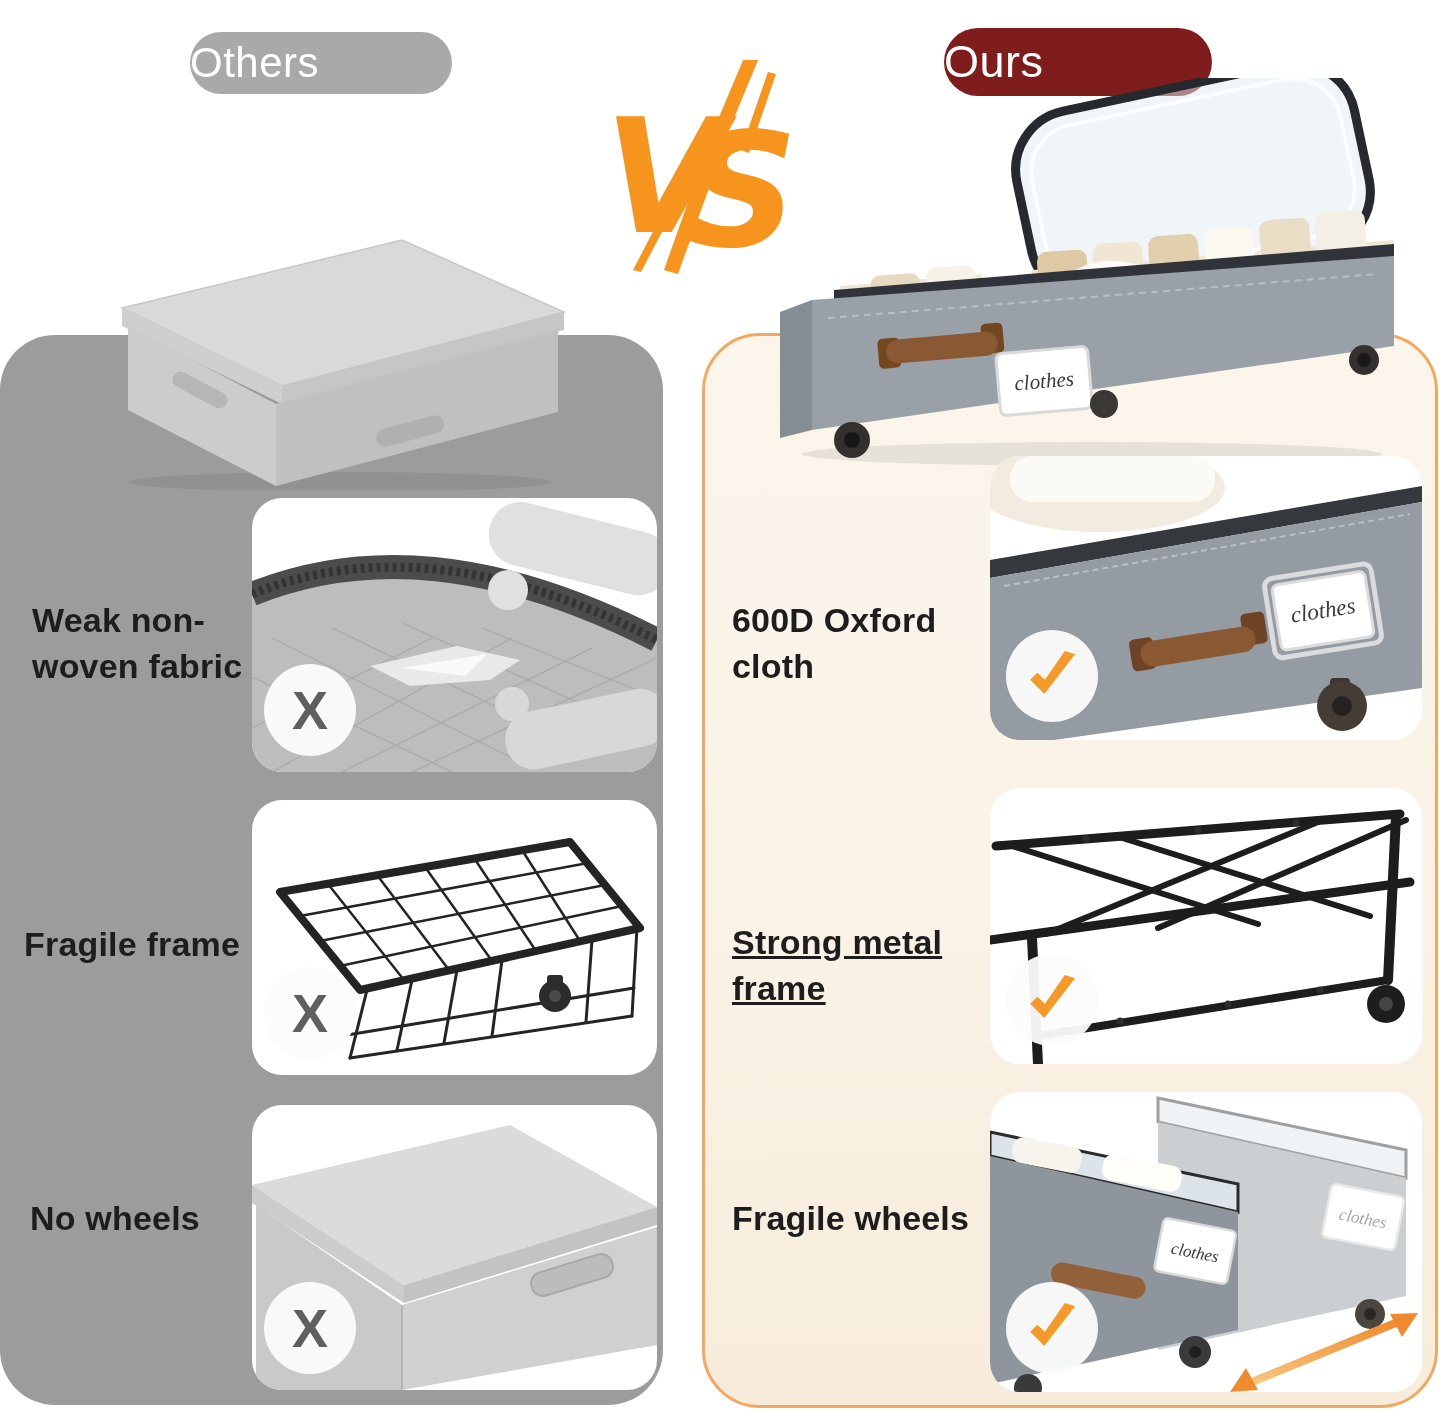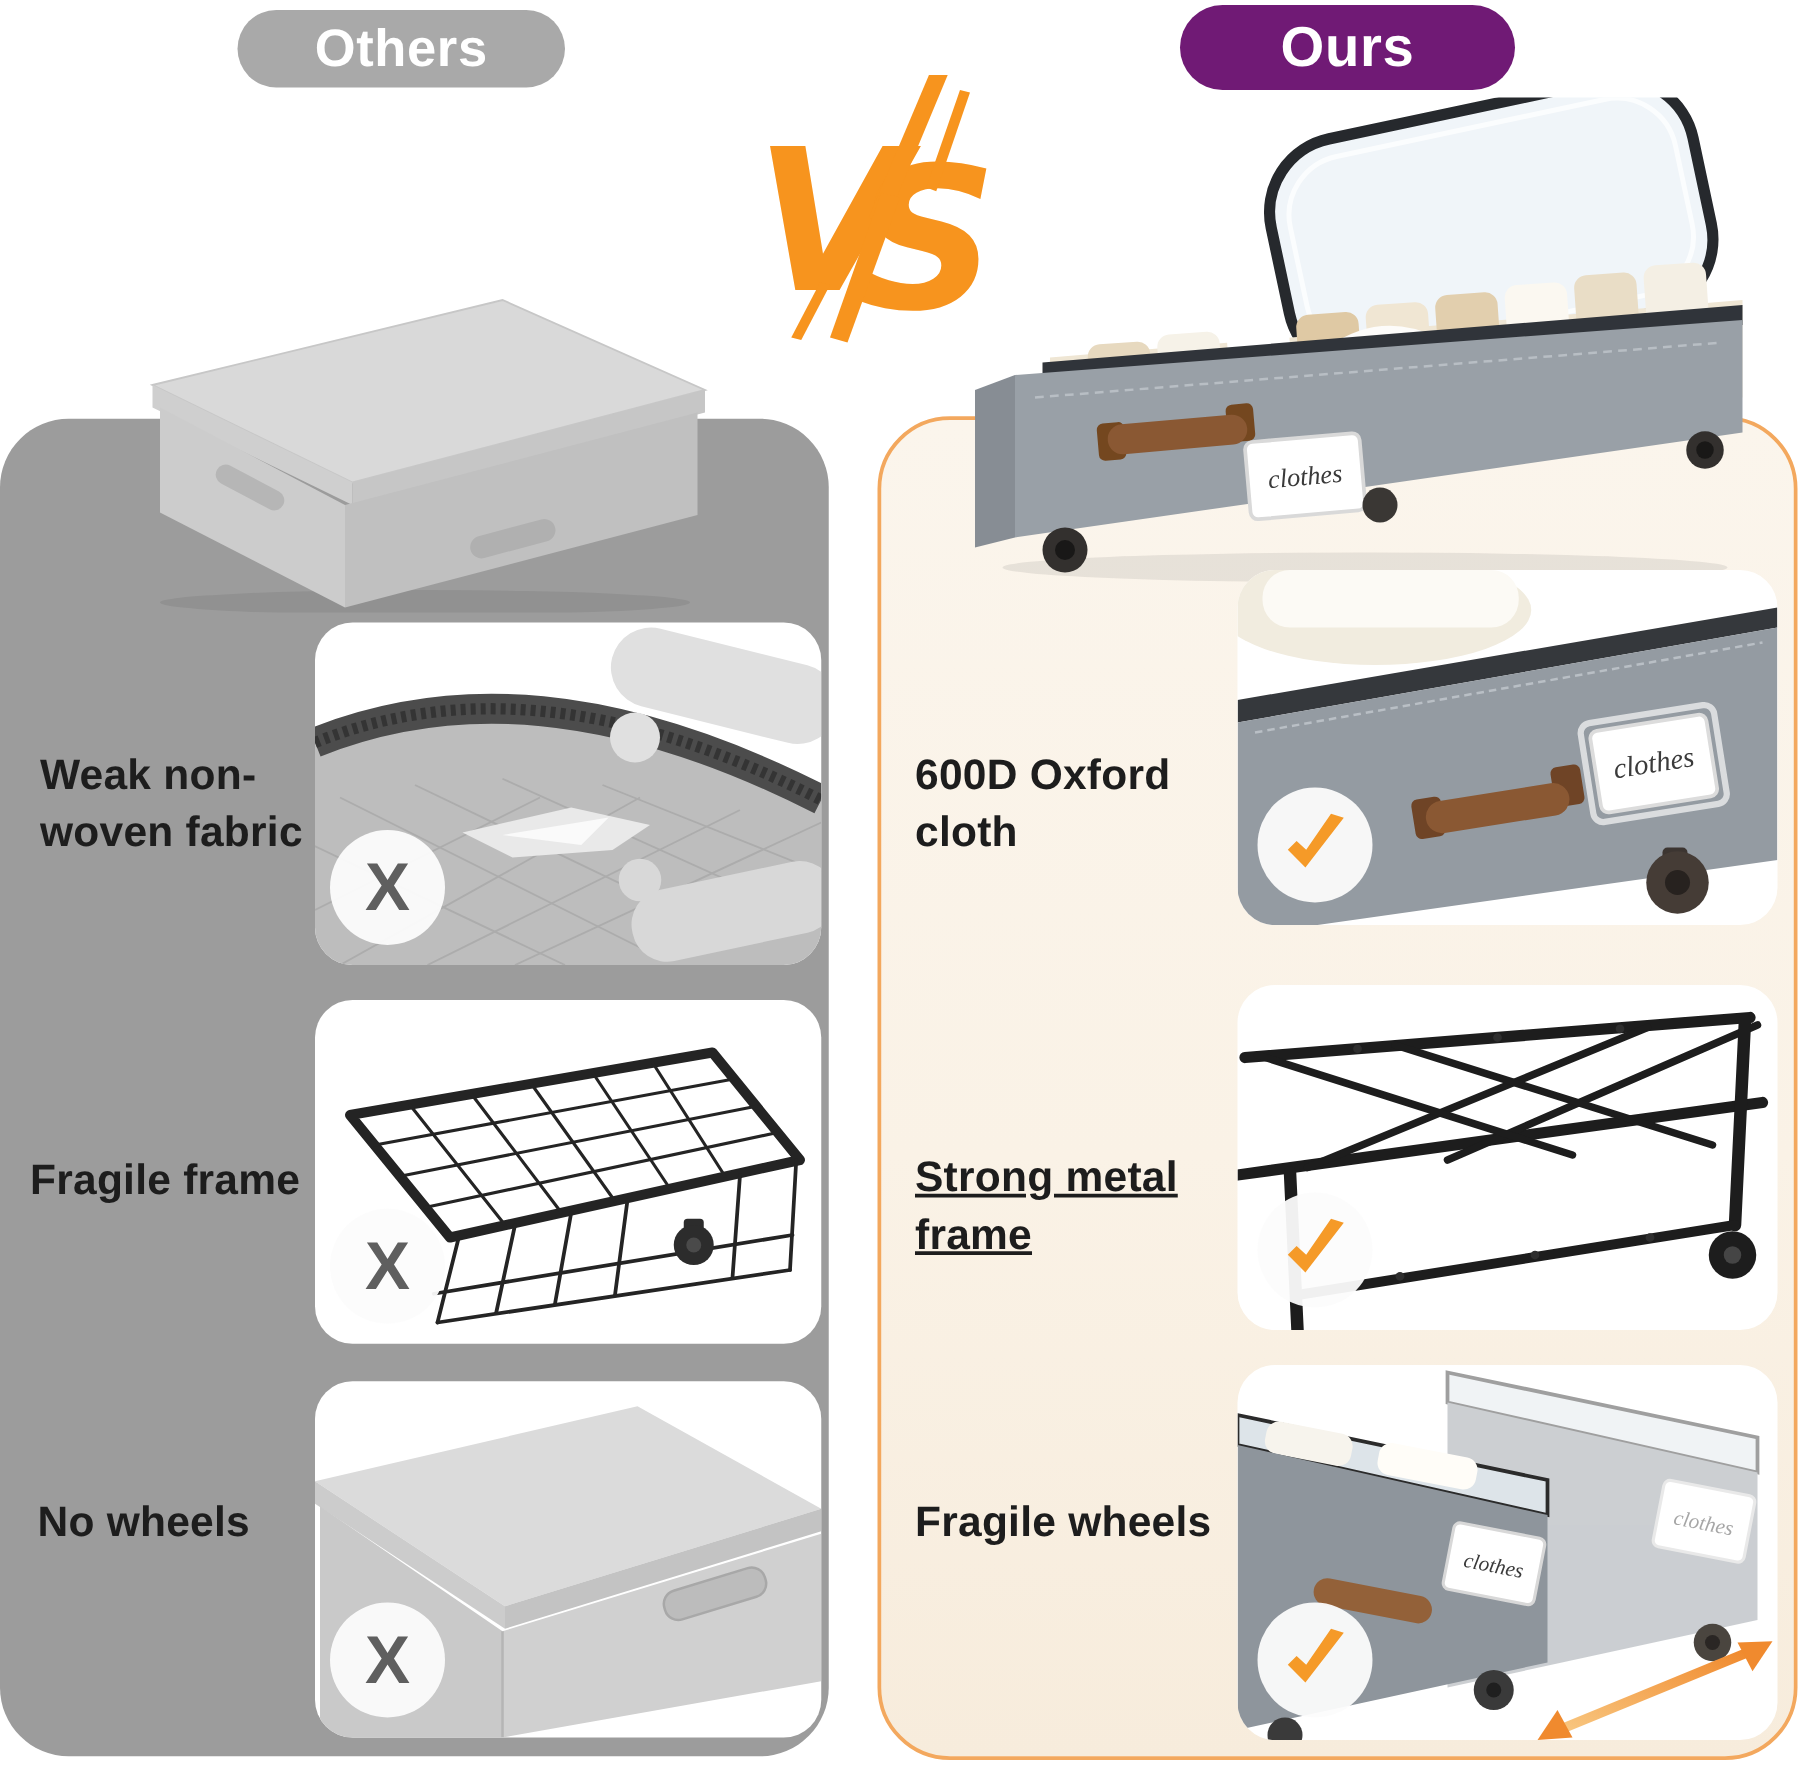--- a/index.html
+++ b/index.html
@@ -16,25 +16,25 @@
     background:#9c9c9c; border-radius:55px;
   }
   #ours-panel {
     left:702px; top:333px; width:736px; height:1075px;
     background:linear-gradient(180deg,#fbf5ec 0%,#faf2e6 55%,#f7ecdc 100%);
     border:3px solid #f3a85e; border-radius:58px;
   }
 
   
   .pill {
-    position:absolute; display:flex; align-items:center; justify-content:center;
-    color:#ffffff; font-weight:bold; letter-spacing:.5px;
+    position:absolute; display:flex; align-items:center; 
+    color:#ffffff; font-weight:normal; letter-spacing:.5px;margin-top:24px;
   }
   #others-pill { left:190px; top:8px;  width:262px; height:62px; border-radius:32px; background:#a9a9a9; font-size:42px; }
-  #ours-pill   { left:944px; top:4px;  width:268px; height:68px; border-radius:35px; background:#701a75; font-size:45px; }
+  #ours-pill   { left:944px; top:4px;  width:268px; height:68px; border-radius:35px; background:#7f1d1d; font-size:45px; }
   #vs-wrap { left:598px; top:60px; width:212px; height:216px; }
 
   
   .row-label {
     position:absolute; font-size:34px; font-weight:bold; color:#1d1d1d;
     line-height:1.34; letter-spacing:.2px;
   }
   #o-label-1 { left:32px;  top:598px;  width:240px; }
   #o-label-2 { left:24px;  top:922px;  width:240px; }
   #o-label-3 { left:30px;  top:1196px; width:240px; }

